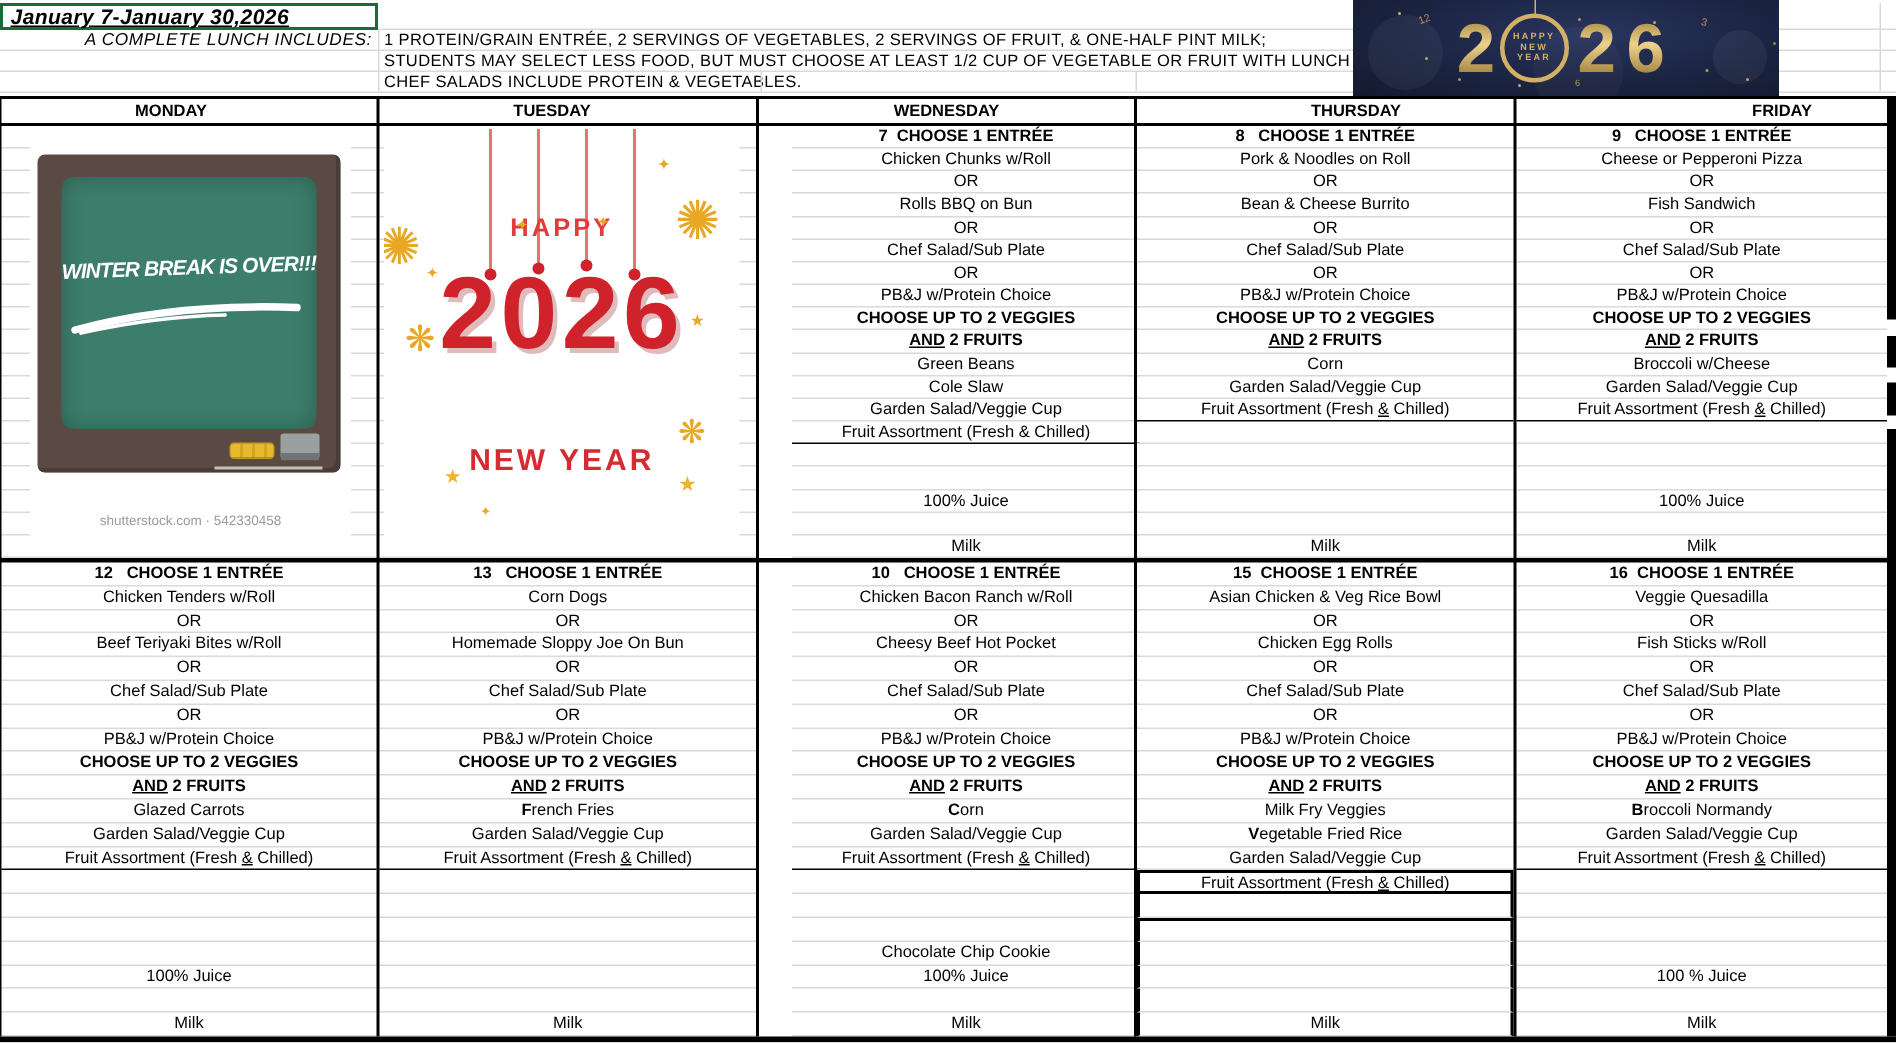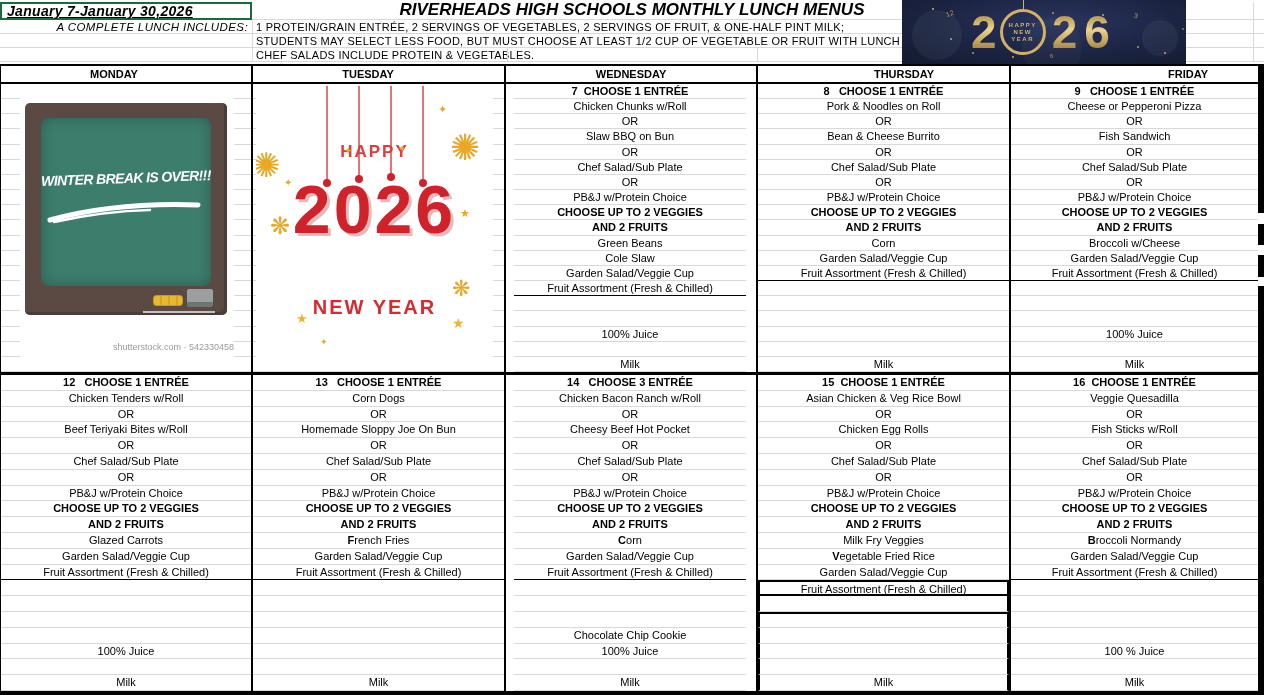--- a/index.html
+++ b/index.html
@@ -66,48 +66,48 @@
   #right-strip{position:absolute;left:1258px;width:6px;top:64px;height:627px;background:#000;z-index:5}
   .notch{position:absolute;left:1258px;width:6px;background:#fff;z-index:6}
   #nt1{top:213px;height:11px}#nt2{top:245px;height:10px}#nt3{top:277px;height:9px}
 
   
   .cell{position:absolute;z-index:1}
   .week1{top:84px;height:288px}
   .week2{top:375px;height:316px}
   #cell-w1-mon,#cell-w2-mon{left:1px;width:250px}
   #cell-w1-tue,#cell-w2-tue{left:253px;width:251px}
-  #cell-w1-wed,#cell-w2-wed{left:514px;width:232px}
+  #cell-w1-wed,#cell-w2-wed{left:528px;width:232px}
   #cell-w1-thu,#cell-w2-thu{left:758px;width:251px}
   #cell-w1-fri,#cell-w2-fri{left:1011px;width:247px}
   .mrow{height:15.16px;line-height:15.2px;border-bottom:1px solid var(--grid-line);
         text-align:center;font-size:11px;white-space:pre;overflow:visible}
   .week2 .mrow{height:15.8px;line-height:15.8px}
   .sb{font-weight:bold}
-  .su{}
+  .su{text-decoration:underline}
   .bl{border-bottom:1.5px solid #000}
   #cell-w2-thu .mrow:nth-child(14){border:2px solid #000}
   #cell-w2-thu .mrow:nth-child(n+15){border-left:2px solid #000;border-right:2px solid #000}
   #cell-w2-thu .mrow:nth-child(16){border-top:2px solid #000}
 
   
   #monday-image{position:absolute;left:19px;top:2px;width:214px;height:282px;background:#fff;z-index:2}
   .chalk-frame{position:absolute;left:5px;top:17px;width:202px;height:212px;background:#5a4a43;border-radius:5px;
                box-shadow:inset -3px -3px 0 #4a3c36}
   .chalk-green{position:absolute;left:16px;top:15px;width:170px;height:168px;background:#3c7d6b;border-radius:8px;
                box-shadow:inset 0 0 14px rgba(0,0,0,.25)}
   .chalk-text{position:absolute;left:0;top:52px;width:100%;text-align:center;color:#fff;font-weight:bold;
               font-style:italic;font-size:14px;letter-spacing:-.6px;transform:rotate(-2deg);white-space:pre}
   .chalk-swoosh{position:absolute;left:5px;top:80px}
   .chalk-stick{position:absolute;left:128px;top:192px;width:30px;height:11px;border-radius:3px;border:1px solid #c49a1f;
                background:repeating-linear-gradient(90deg,#e7b92e 0 6px,#d6a524 6px 8px)}
   .chalk-eraser{position:absolute;left:162px;top:186px;width:26px;height:18px;background:#9aa0a0;
                 border-bottom:5px solid #6f7575;border-radius:2px}
   .chalk-ledge{position:absolute;left:118px;top:208px;width:72px;height:2px;background:#c2c2c2}
-  .stock-credit{position:absolute;left:0;top:256px;width:100%;text-align:right;font-size:9px;color:#9a9a9a}
+  .stock-credit{position:absolute;left:0;top:256px;width:100%;text-align:center;font-size:9px;color:#9a9a9a}
 
   
   #tuesday-image{position:absolute;left:3px;top:2px;width:237px;height:282px;background:#fff;z-index:2;overflow:hidden}
   .tstring{position:absolute;top:0;width:1.5px;background:#e57373}
   .ts1{left:70px;height:96px}.ts2{left:102px;height:92px}.ts3{left:134px;height:90px}.ts4{left:166px;height:96px}
   .tcap{position:absolute;width:8px;height:8px;border-radius:50%;background:#cf222b}
   .tc1{left:67px;top:93px}.tc2{left:99px;top:89px}.tc3{left:131px;top:87px}.tc4{left:163px;top:93px}
   .ty-happy{position:absolute;left:0;top:56px;width:100%;text-align:center;font-size:17px;font-weight:bold;
             color:#e23b3b;letter-spacing:2px}
   .ty-year{position:absolute;left:0;top:86px;width:100%;text-align:center;font-size:68px;line-height:74px;
@@ -136,21 +136,20 @@
   <div class="hline" id="hl1"></div>
   <div class="hline" id="hl2"></div>
   <div class="hline" id="hl3"></div>
   <div class="hline" id="hl4"></div>
   <div class="vgray" id="vg1"></div>
   <div class="vgray" id="vg2"></div>
   <div class="vgray" id="vg3"></div>
   <div class="vgray" id="vg4"></div>
 
   <div id="date-cell"><span>January 7-January 30,2026</span></div>
-  <div id="main-title">RIVERHEADS HIGH SCHOOLS MONTHLY LUNCH MENUS</div>
   <div id="lunch-label">A COMPLETE LUNCH INCLUDES:</div>
   <div class="infoline" id="info1">1 PROTEIN/GRAIN ENTRÉE, 2 SERVINGS OF VEGETABLES, 2 SERVINGS OF FRUIT, &amp; ONE-HALF PINT MILK;</div>
   <div class="infoline" id="info2">STUDENTS MAY SELECT LESS FOOD, BUT MUST CHOOSE AT LEAST 1/2 CUP OF VEGETABLE OR FRUIT WITH LUNCH EVERYDAY.</div>
   <div class="infoline" id="info3">CHEF SALADS INCLUDE PROTEIN &amp; VEGETABLES.</div>
 
   <div id="newyear-banner">
     <div class="bokeh b1"></div>
     <div class="bokeh b2"></div>
     <div class="bokeh b3"></div>
     <div class="nygroup">
@@ -260,21 +259,21 @@
       <div class="mrow"></div>
       <div class="mrow"></div>
       <div class="mrow"></div>
       <div class="mrow"></div>
     </div>
 
   <div class="cell week1" id="cell-w1-wed">
       <div class="mrow"><span class="sb">7  CHOOSE 1 ENTRÉE</span></div>
       <div class="mrow"><span>Chicken Chunks w/Roll</span></div>
       <div class="mrow"><span>OR</span></div>
-      <div class="mrow"><span>Slaw BBQ on Bun</span></div>
+      <div class="mrow"><span>Rolls BBQ on Bun</span></div>
       <div class="mrow"><span>OR</span></div>
       <div class="mrow"><span>Chef Salad/Sub Plate</span></div>
       <div class="mrow"><span>OR</span></div>
       <div class="mrow"><span>PB&amp;J w/Protein Choice</span></div>
       <div class="mrow"><span class="sb">CHOOSE UP TO 2 VEGGIES</span></div>
       <div class="mrow"><span class="sb su">AND</span><span class="sb"> 2 FRUITS</span></div>
       <div class="mrow"><span>Green Beans</span></div>
       <div class="mrow"><span>Cole Slaw</span></div>
       <div class="mrow"><span>Garden Salad/Veggie Cup</span></div>
       <div class="mrow bl"><span>Fruit Assortment (Fresh &amp; Chilled)</span></div>
@@ -367,21 +366,21 @@
       <div class="mrow bl"><span>Fruit Assortment (Fresh </span><span class="su">&amp;</span><span> Chilled)</span></div>
       <div class="mrow"></div>
       <div class="mrow"></div>
       <div class="mrow"></div>
       <div class="mrow"></div>
       <div class="mrow"></div>
       <div class="mrow"></div>
       <div class="mrow"><span>Milk</span></div>
     </div>
   <div class="cell week2" id="cell-w2-wed">
-      <div class="mrow"><span class="sb">14   CHOOSE 3 ENTRÉE</span></div>
+      <div class="mrow"><span class="sb">10   CHOOSE 1 ENTRÉE</span></div>
       <div class="mrow"><span>Chicken Bacon Ranch w/Roll</span></div>
       <div class="mrow"><span>OR</span></div>
       <div class="mrow"><span>Cheesy Beef Hot Pocket</span></div>
       <div class="mrow"><span>OR</span></div>
       <div class="mrow"><span>Chef Salad/Sub Plate</span></div>
       <div class="mrow"><span>OR</span></div>
       <div class="mrow"><span>PB&amp;J w/Protein Choice</span></div>
       <div class="mrow"><span class="sb">CHOOSE UP TO 2 VEGGIES</span></div>
       <div class="mrow"><span class="sb su">AND</span><span class="sb"> 2 FRUITS</span></div>
       <div class="mrow"><span class="sb">C</span><span>orn</span></div>

